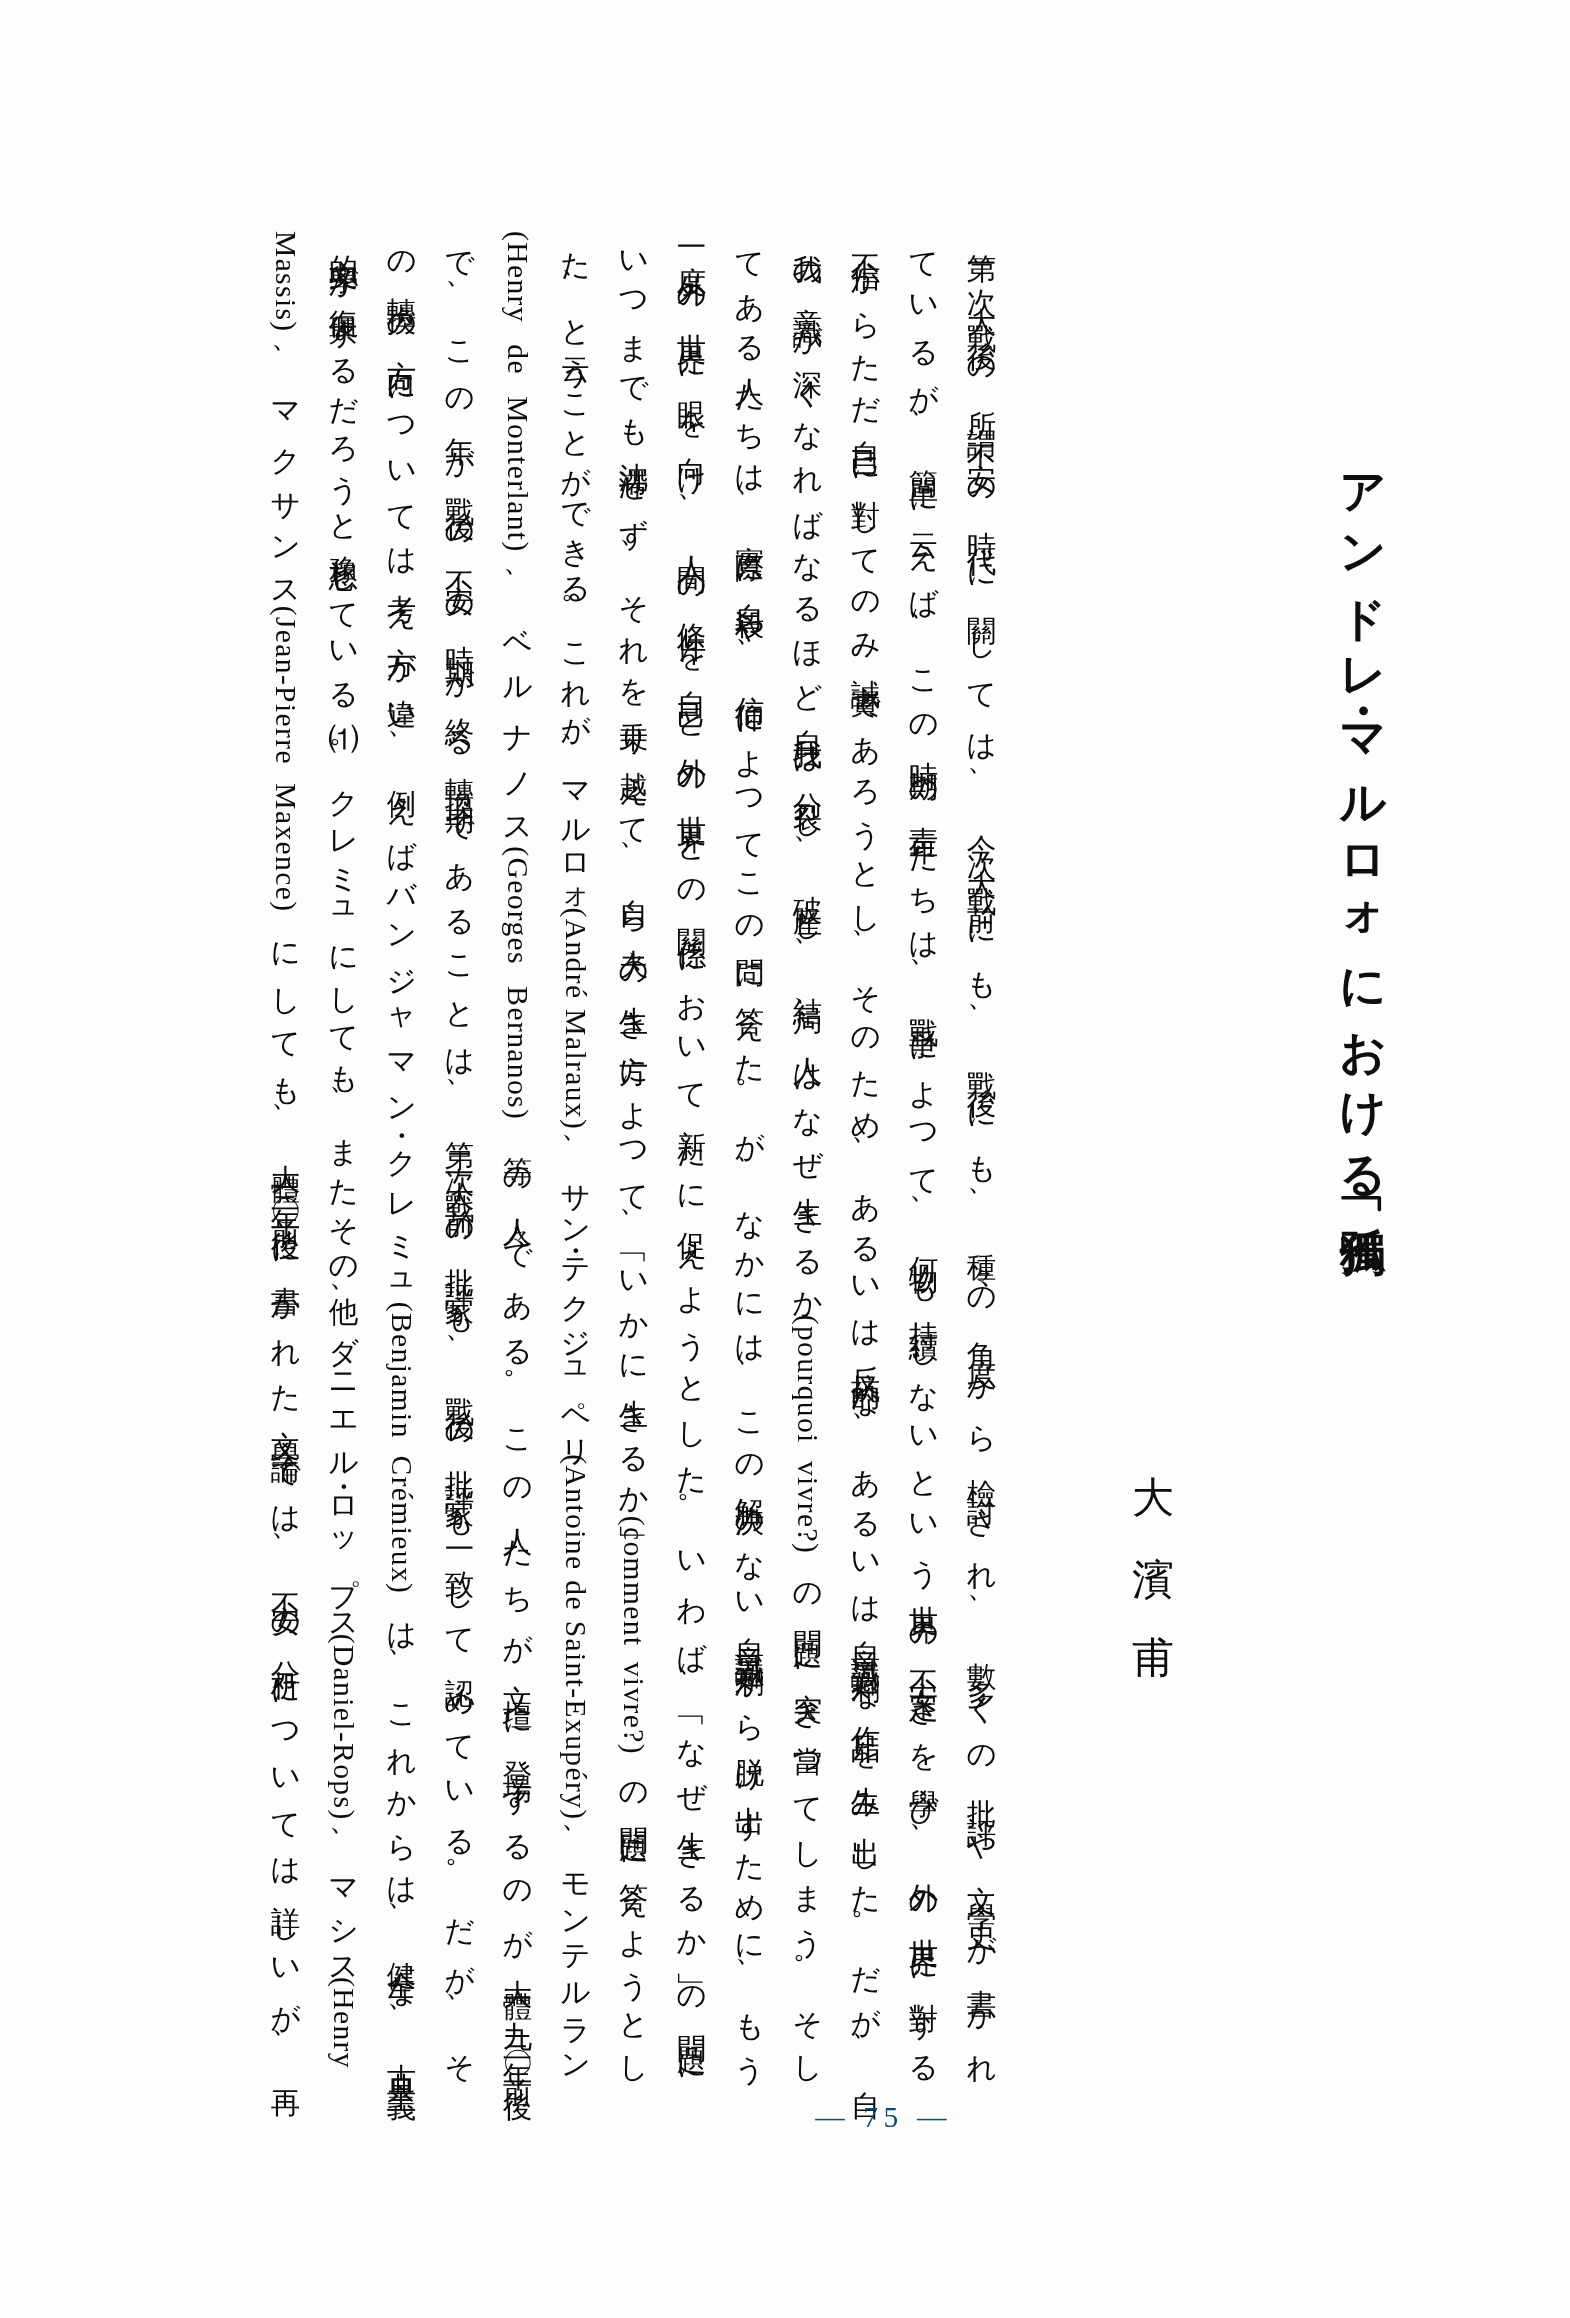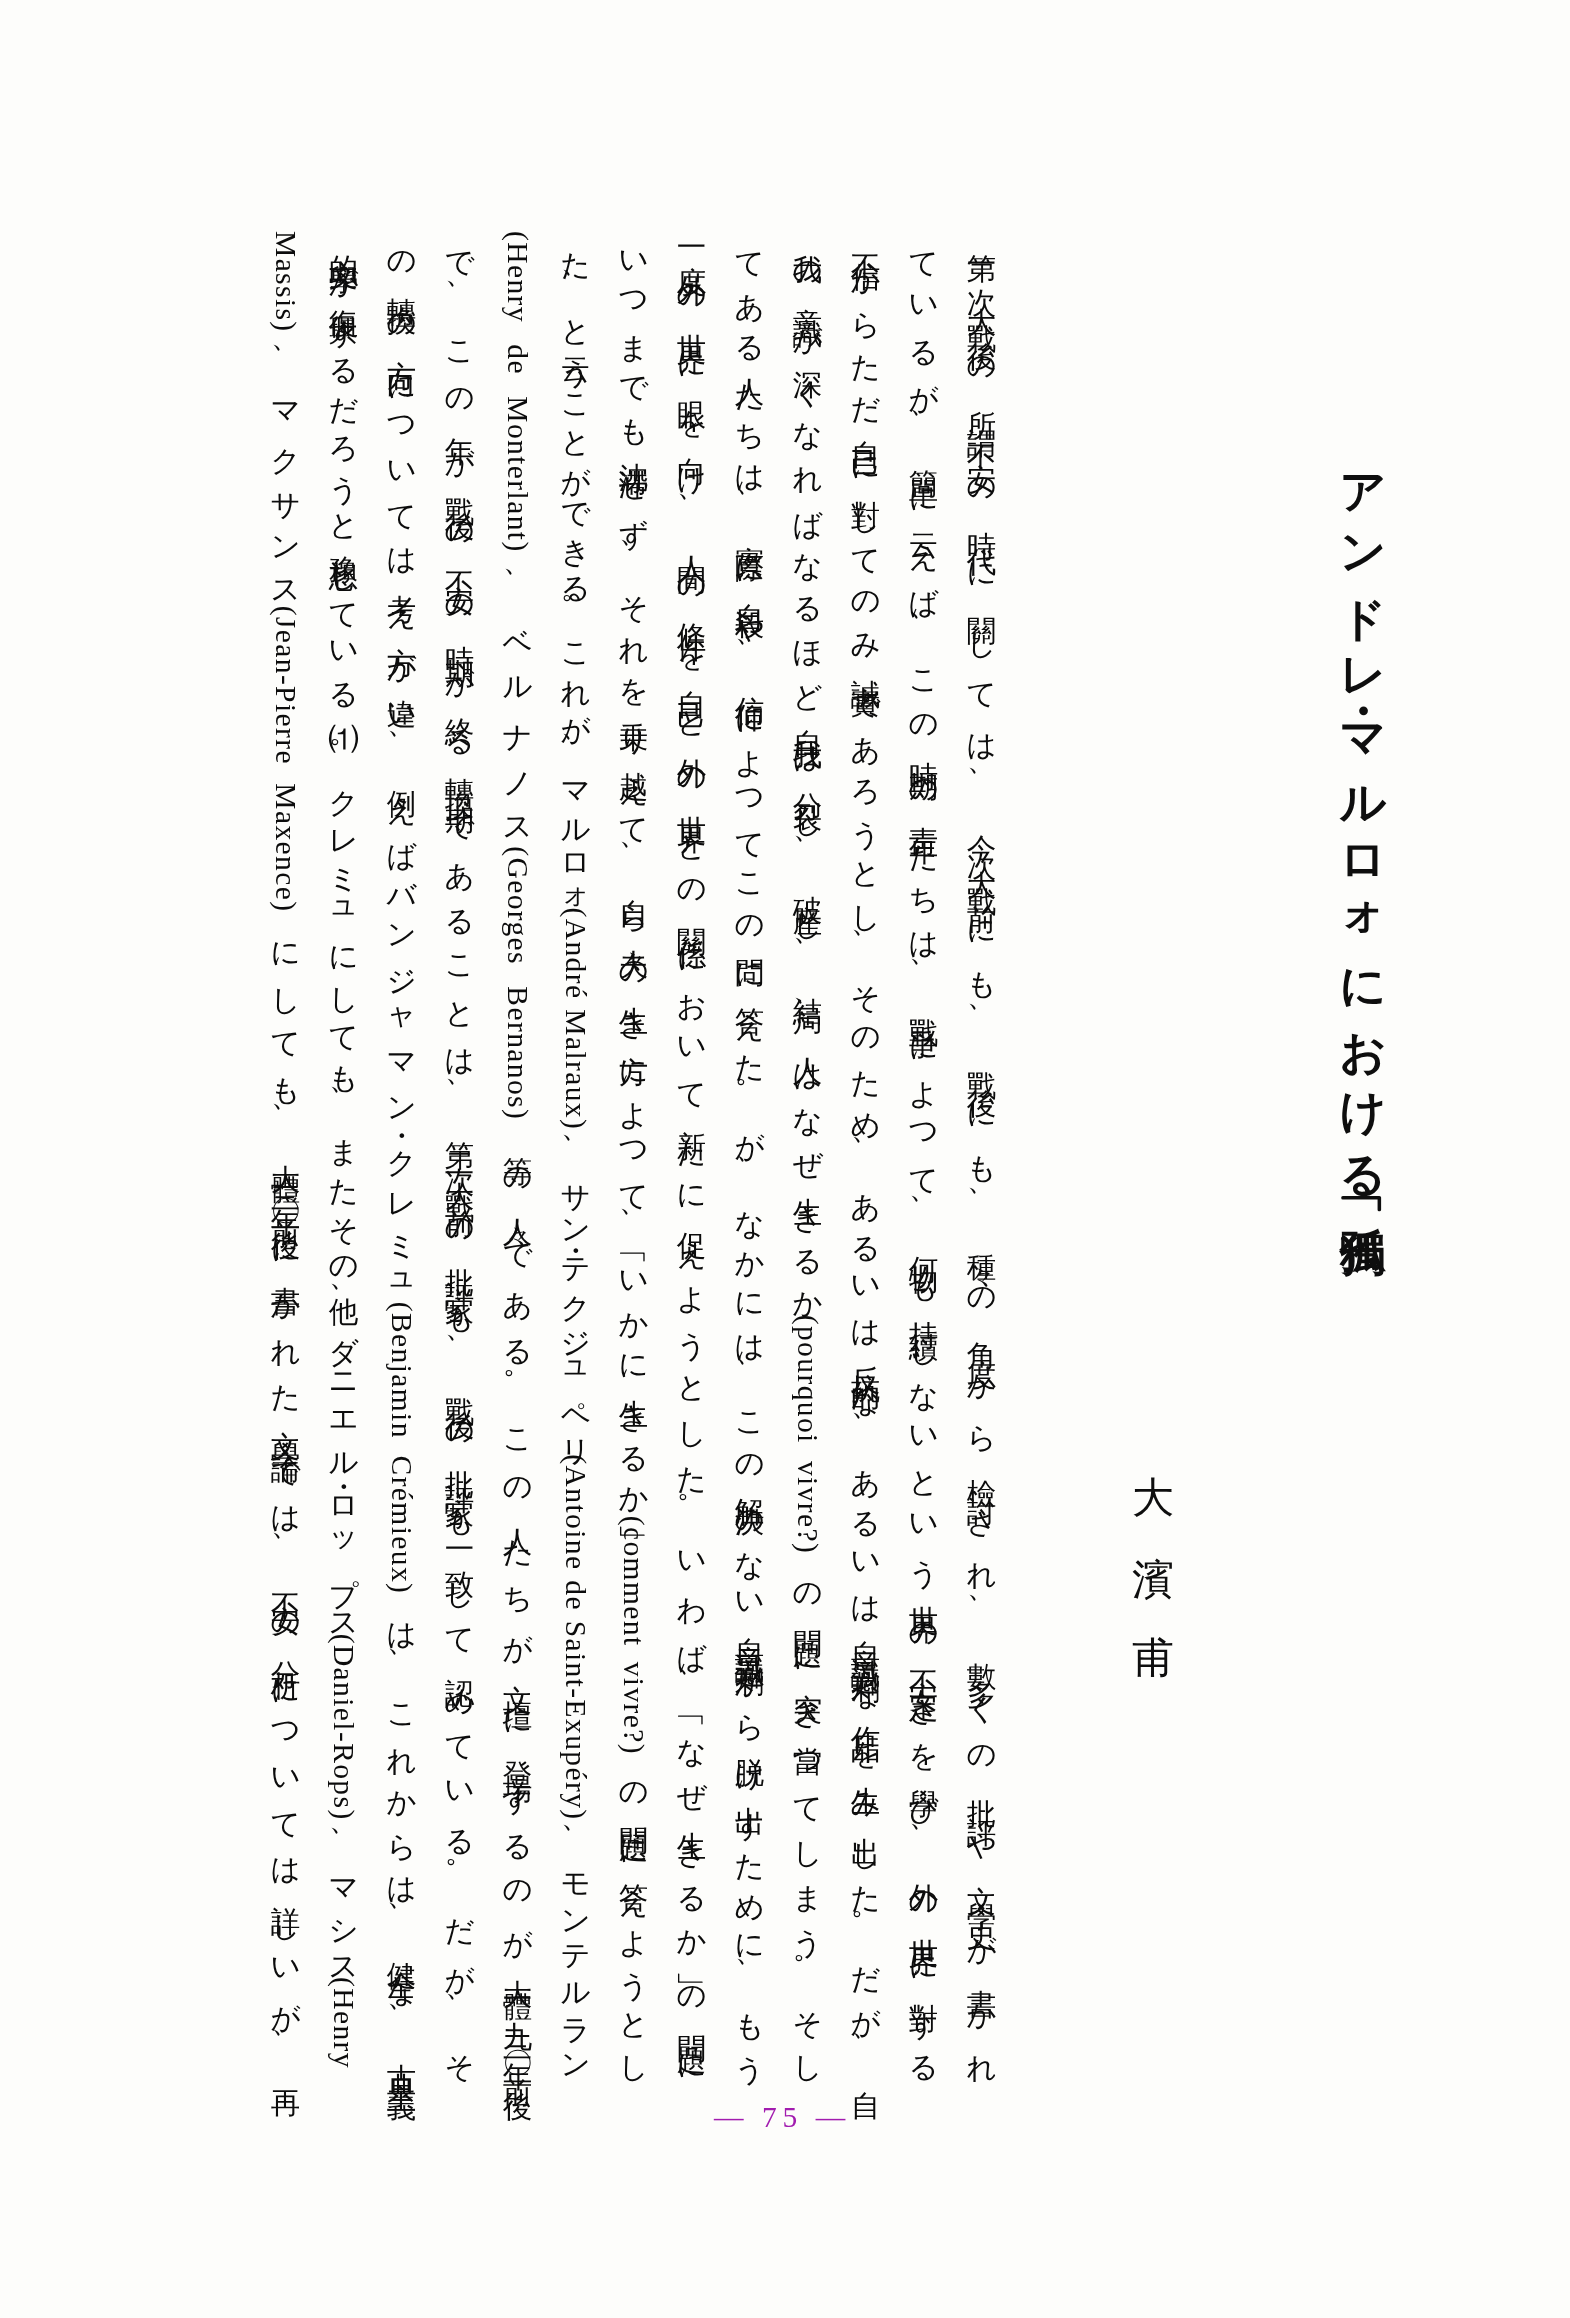--- a/index.html
+++ b/index.html
@@ -58,24 +58,24 @@
     text-align: start;
     text-align-last: justify;
     white-space: nowrap;
   }
   
   .footer {
     position: absolute;
     top: 2101px;
     left: 714px;
     width: 238px;
-    text-align: left;
+    text-align: right;
     font-size: 29.5px;
     letter-spacing: 5.6px;
-    color: #a21caf;
+    color: #0c4a6e;
   }
 </style>
 </head>
 <body>
 
 <div class="page">
 
   <div class="title">アンドレ・マルロォにおける「孤獨」</div>
 
   <div class="author">大濱甫</div>

